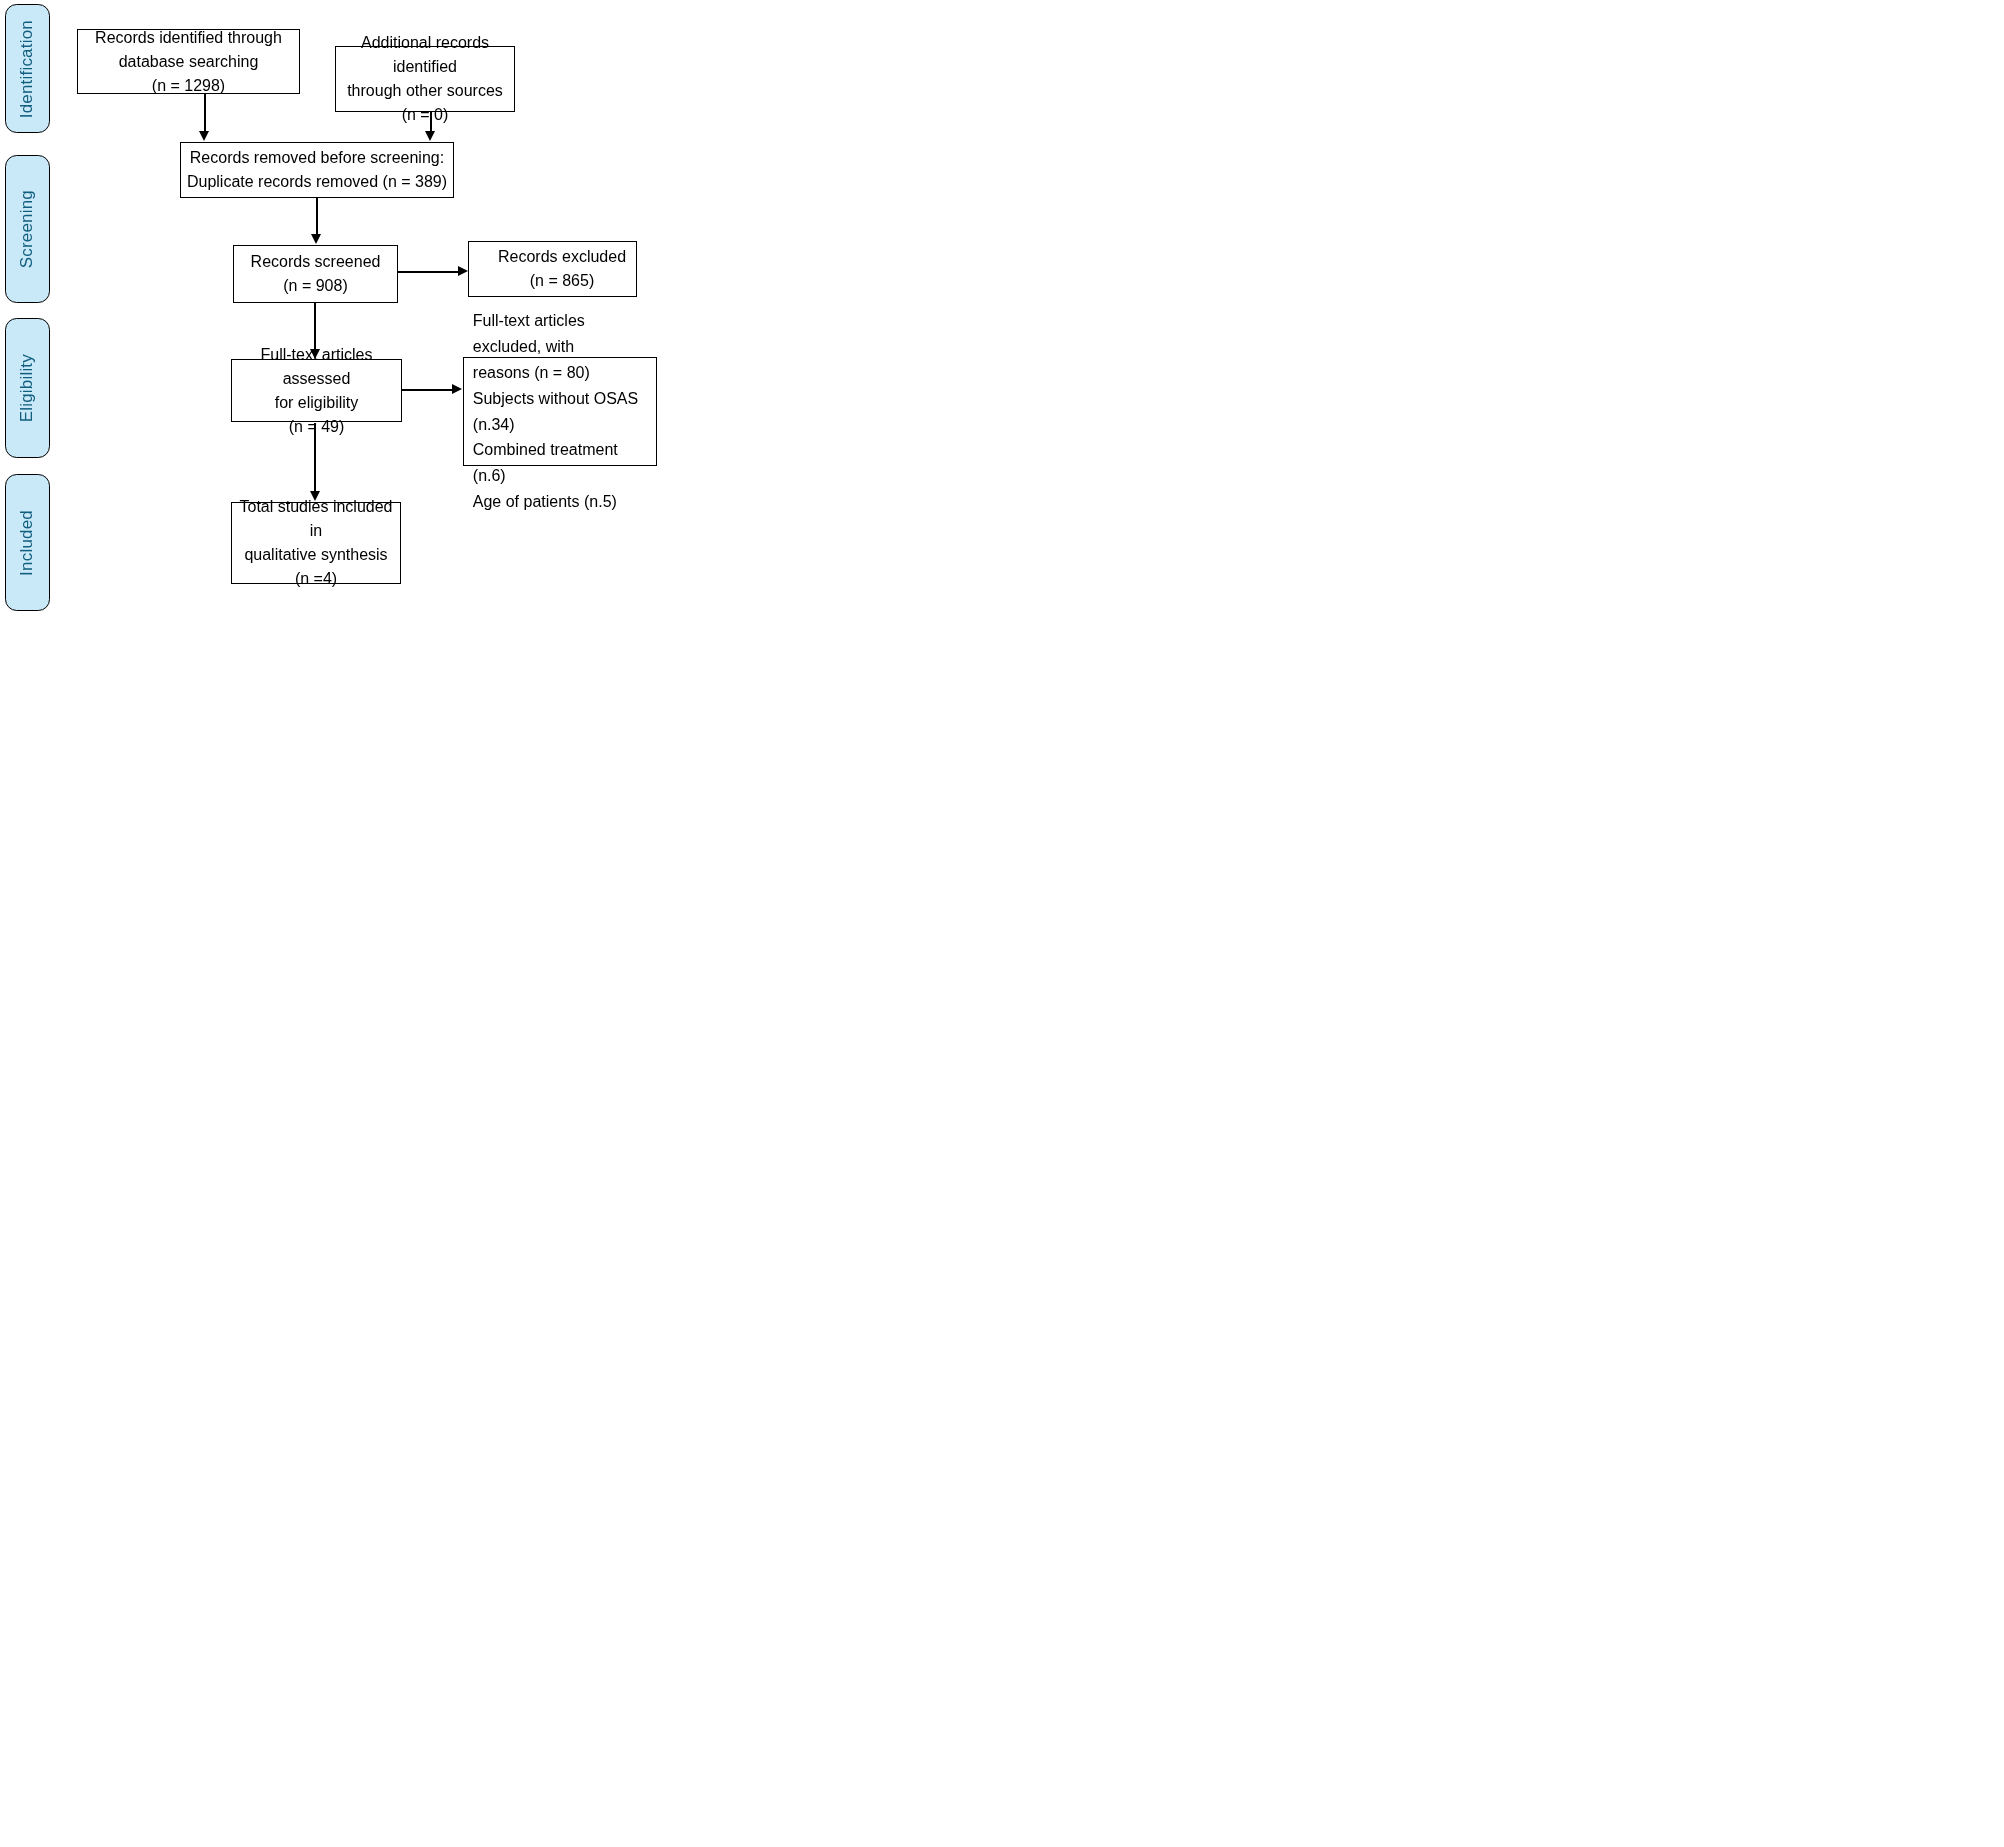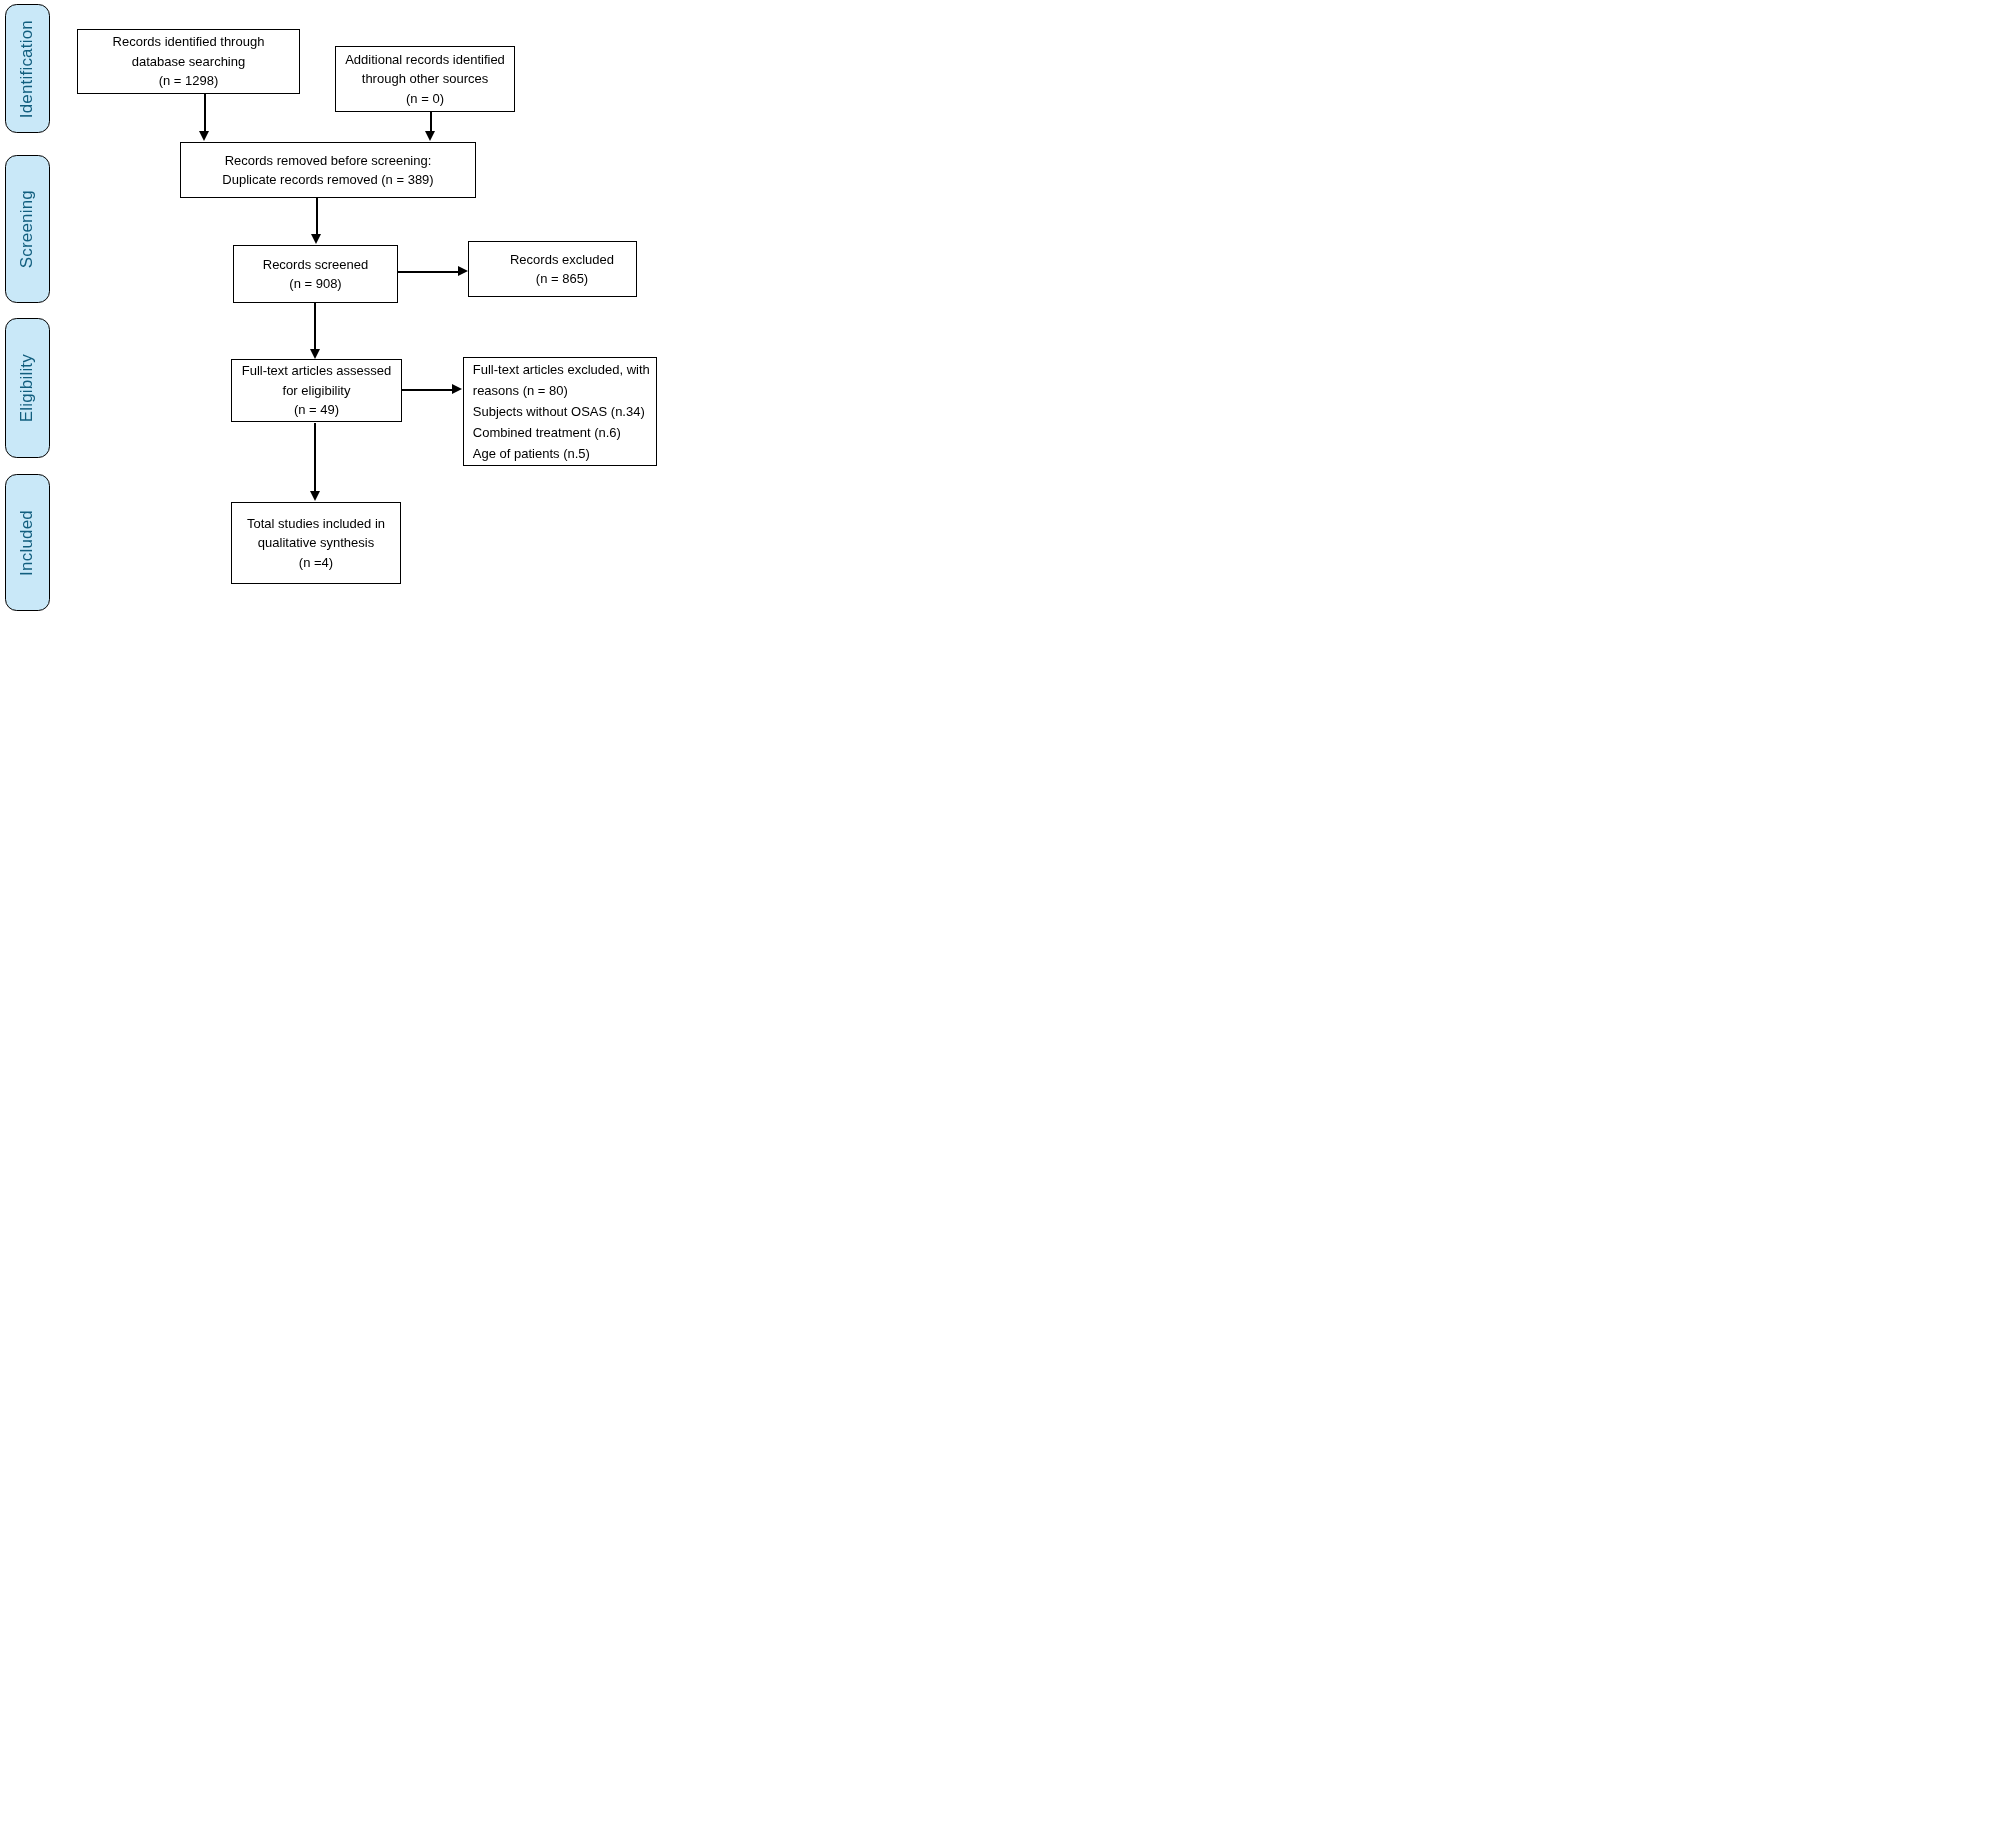--- a/index.html
+++ b/index.html
@@ -43,31 +43,31 @@
   #stage-eligibility    { top: 318px; height: 140px; }
   #stage-included       { top: 474px; height: 137px; }
 
   
   .fbox {
     position: absolute;
     box-sizing: border-box;
     background: #ffffff;
     border: 1.5px solid #000000;
     color: #000000;
-    font-size: 13px;
+    font-size: 16px;
     line-height: 1.5;
     display: flex;
     align-items: center;
     justify-content: center;
     text-align: center;
     white-space: pre-line;
   }
   #box-records-identified { left: 77px; top: 29px;   width: 223px; height: 65px; }
   #box-additional-records { left: 335px; top: 46px;   width: 180px; height: 66px; }
-  #box-records-removed    { left: 180px; top: 142px;  width: 296px; height: 56px; }
+  #box-records-removed    { left: 180px; top: 142px;  width: 274px; height: 56px; }
   #box-records-screened   { left: 233px; top: 245px;  width: 165px; height: 58px; }
   #box-records-excluded   { left: 468px; top: 241px;  width: 169px; height: 56px; padding-left: 19px; }
   #box-fulltext-assessed  { left: 231px; top: 359px;  width: 171px; height: 63px; }
   #box-fulltext-excluded  {
     left: 463px; top: 357px; width: 194px; height: 109px;
     justify-content: flex-start;
     text-align: left;
     padding: 0 4.9px 0 8.8px;
     line-height: 1.62;
   }

